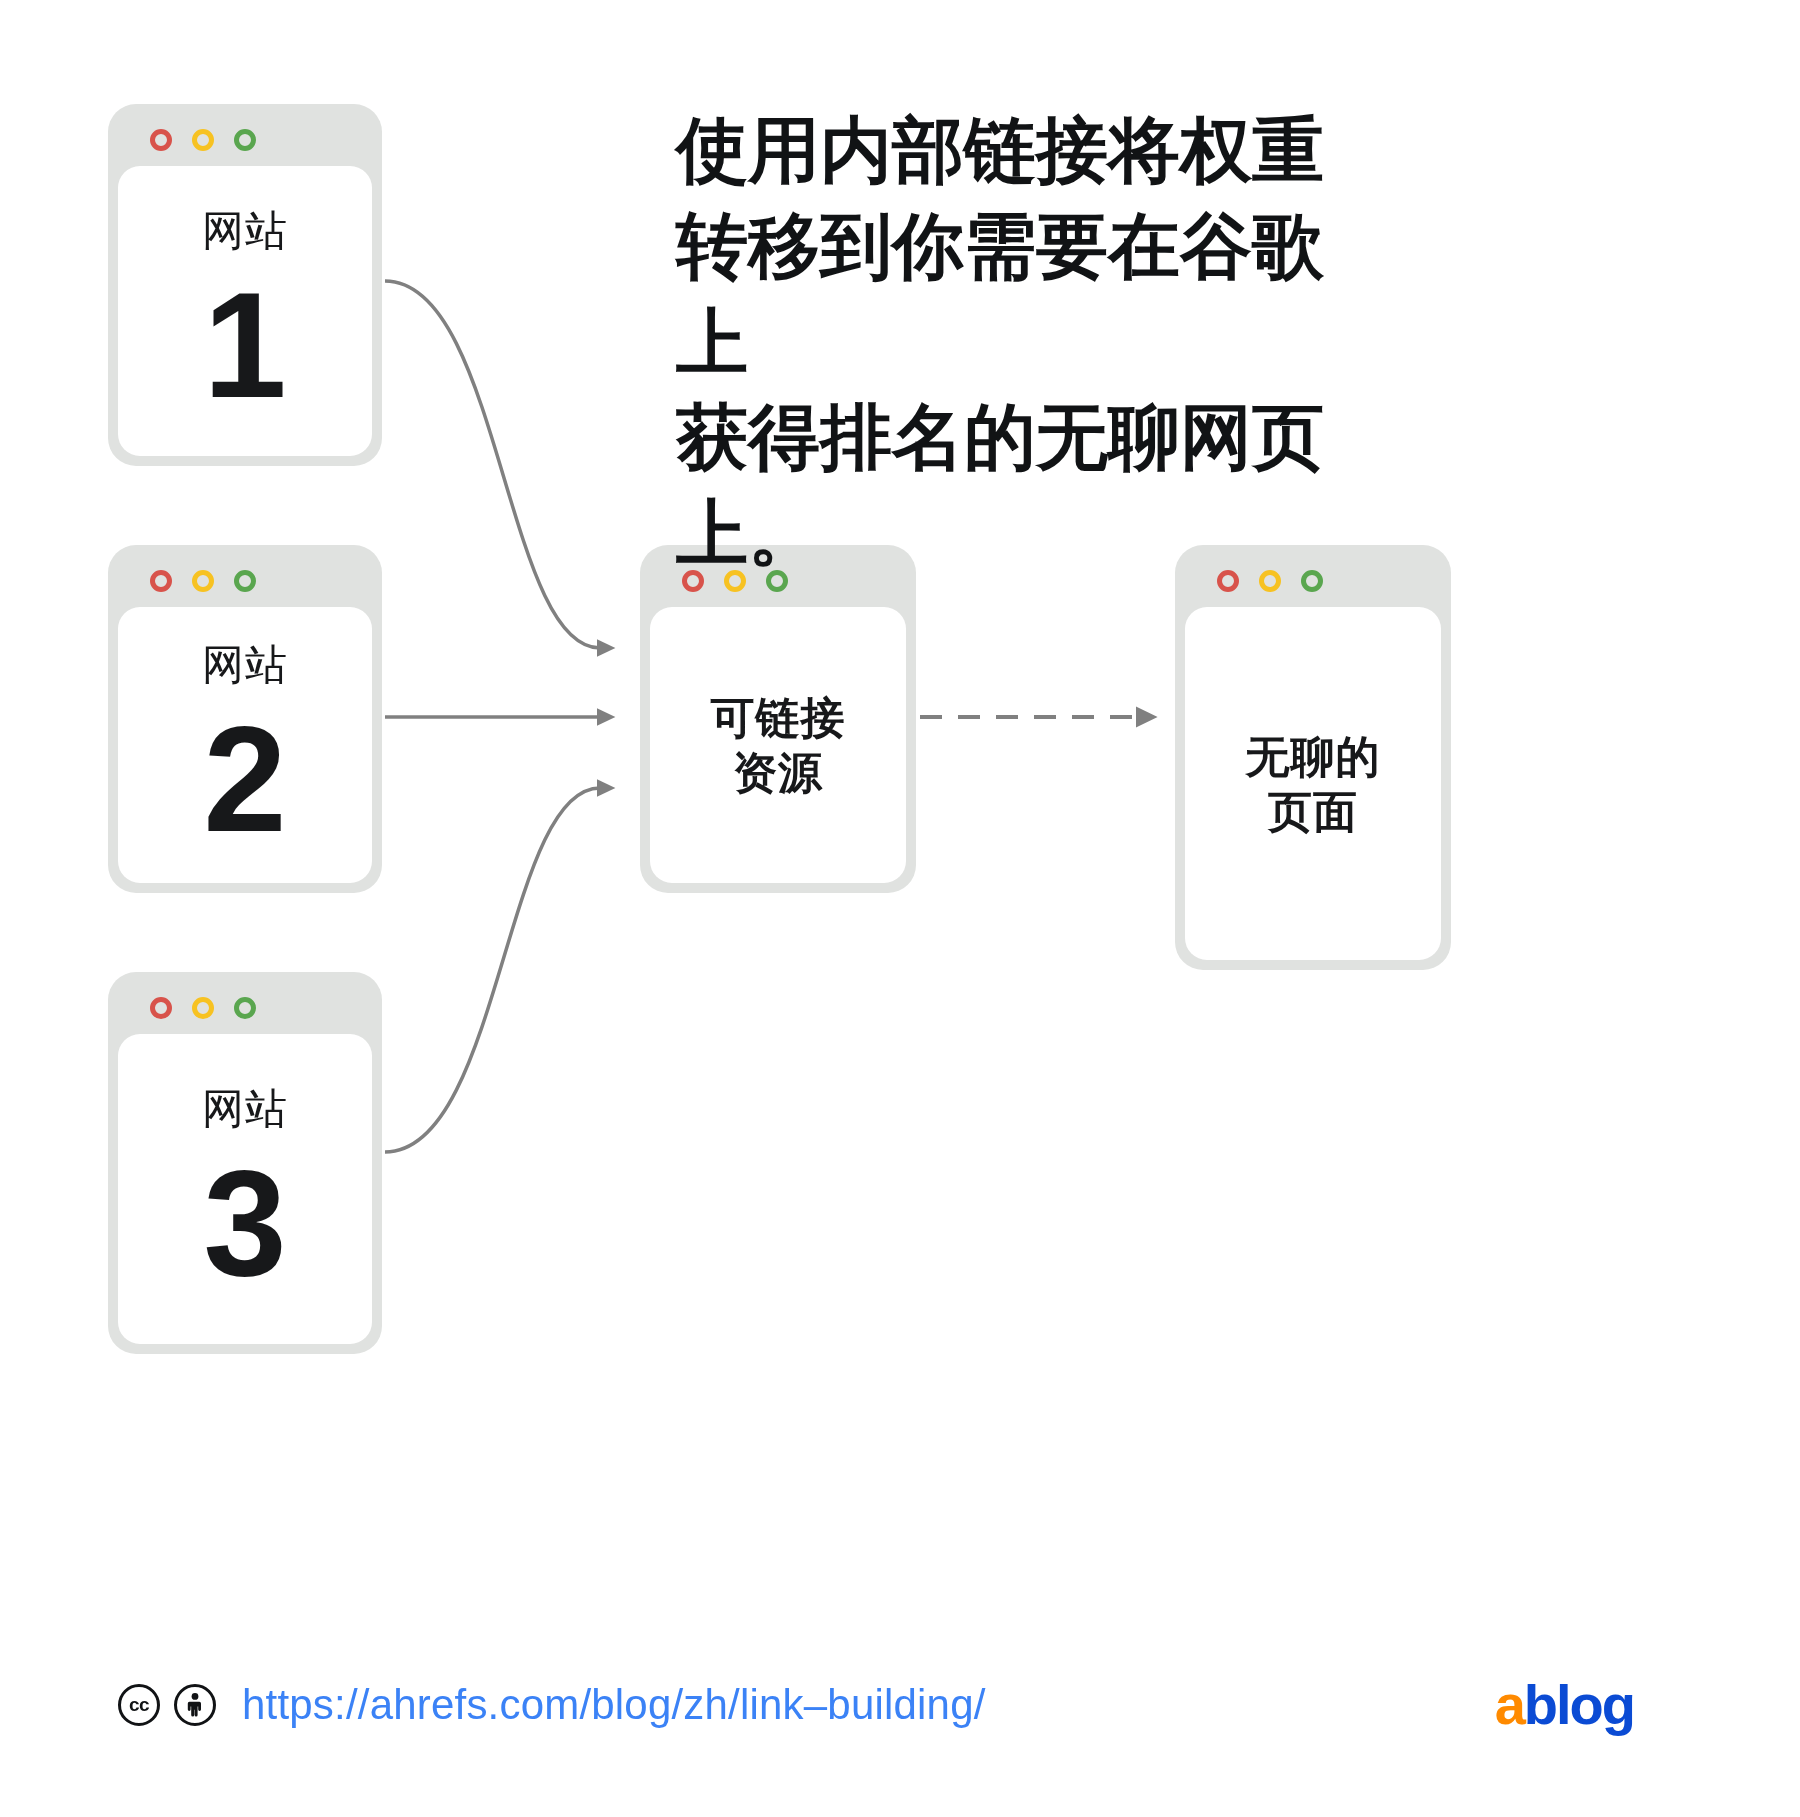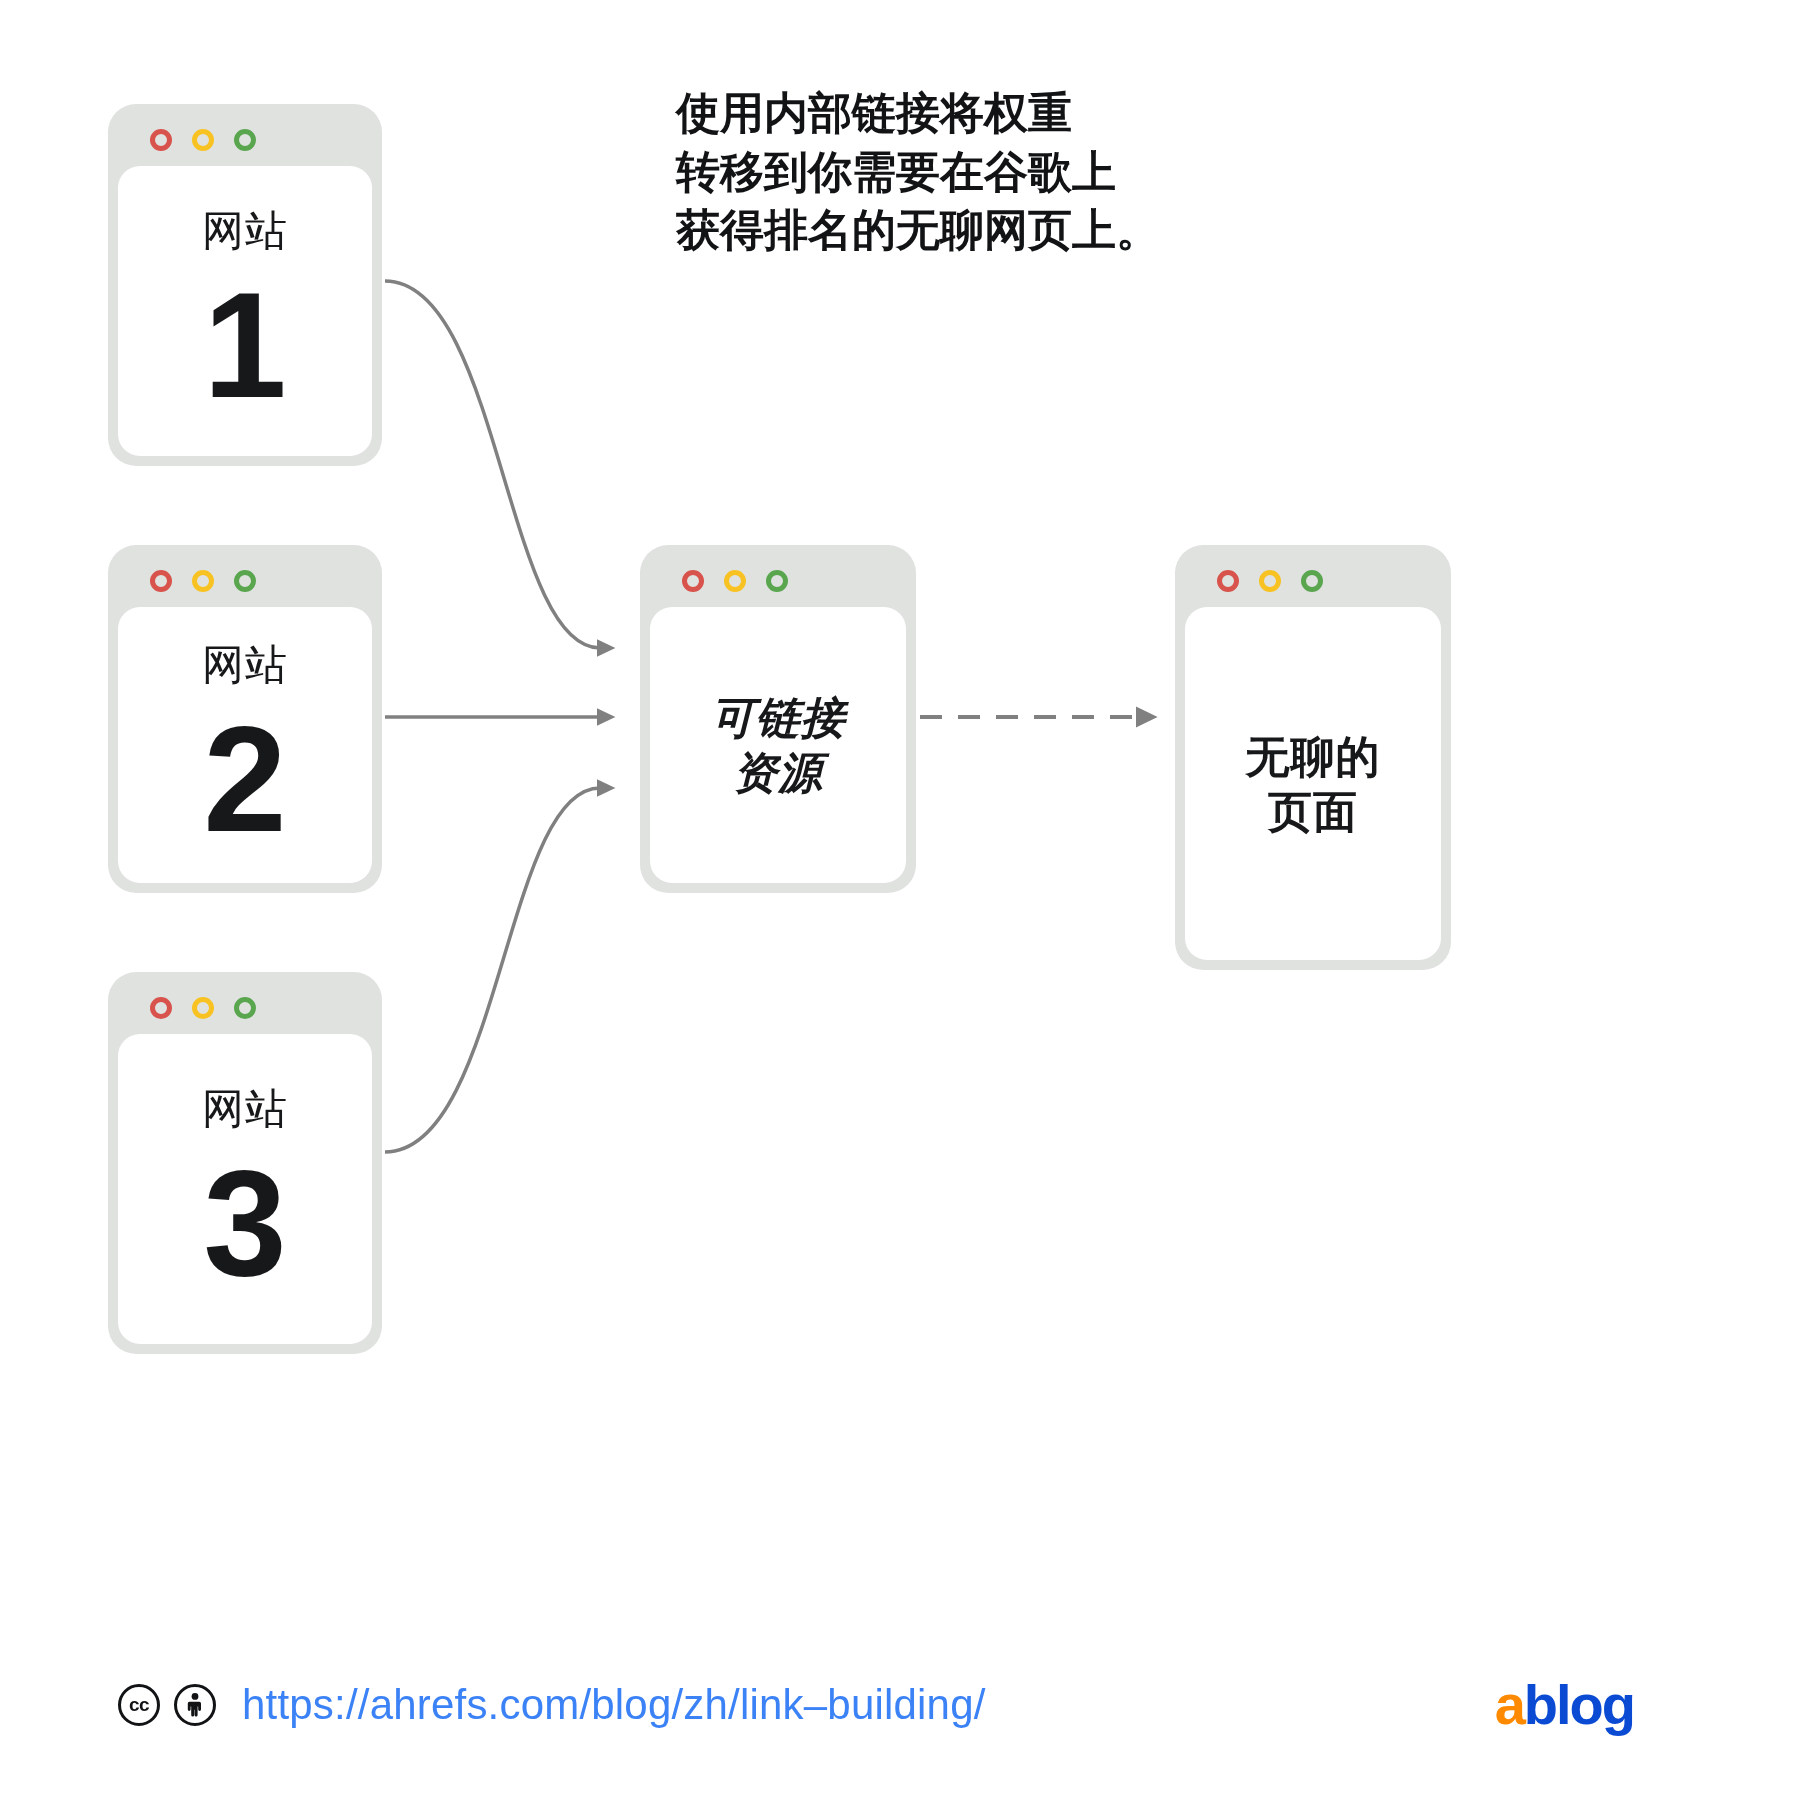--- a/index.html
+++ b/index.html
@@ -82,39 +82,39 @@
     font-weight: 700;
     color: #17181a;
     line-height: 1.25;
     letter-spacing: 1px;
   }
 
   
   #card-site-1 { left: 108px; top: 104px;  width: 274px; height: 362px; }
   #card-site-2 { left: 108px; top: 545px;  width: 274px; height: 348px; }
   #card-site-3 { left: 108px; top: 972px;  width: 274px; height: 382px; }
-  #card-resource { left: 640px; top: 545px; width: 276px; height: 348px; font-style: italic; }
+  #card-resource { left: 640px; top: 545px; width: 276px; height: 348px; }
   #card-boring   { left: 1175px; top: 545px; width: 276px; height: 425px; }
 
   
   #arrows {
     position: absolute;
     left: 0; top: 0;
     width: 1800px;
     height: 1817px;
     pointer-events: none;
   }
 
   
   #headline {
     position: absolute;
     left: 676px;
-    top: 84px;
+    top: 103px;
     width: 700px;
-    font-size: 44px;
+    font-size: 72px;
     font-weight: 700;
     line-height: 1.33;
     color: #111315;
     letter-spacing: 0px;
     white-space: pre-line;
   }
 
   
   #footer {
     position: absolute;

